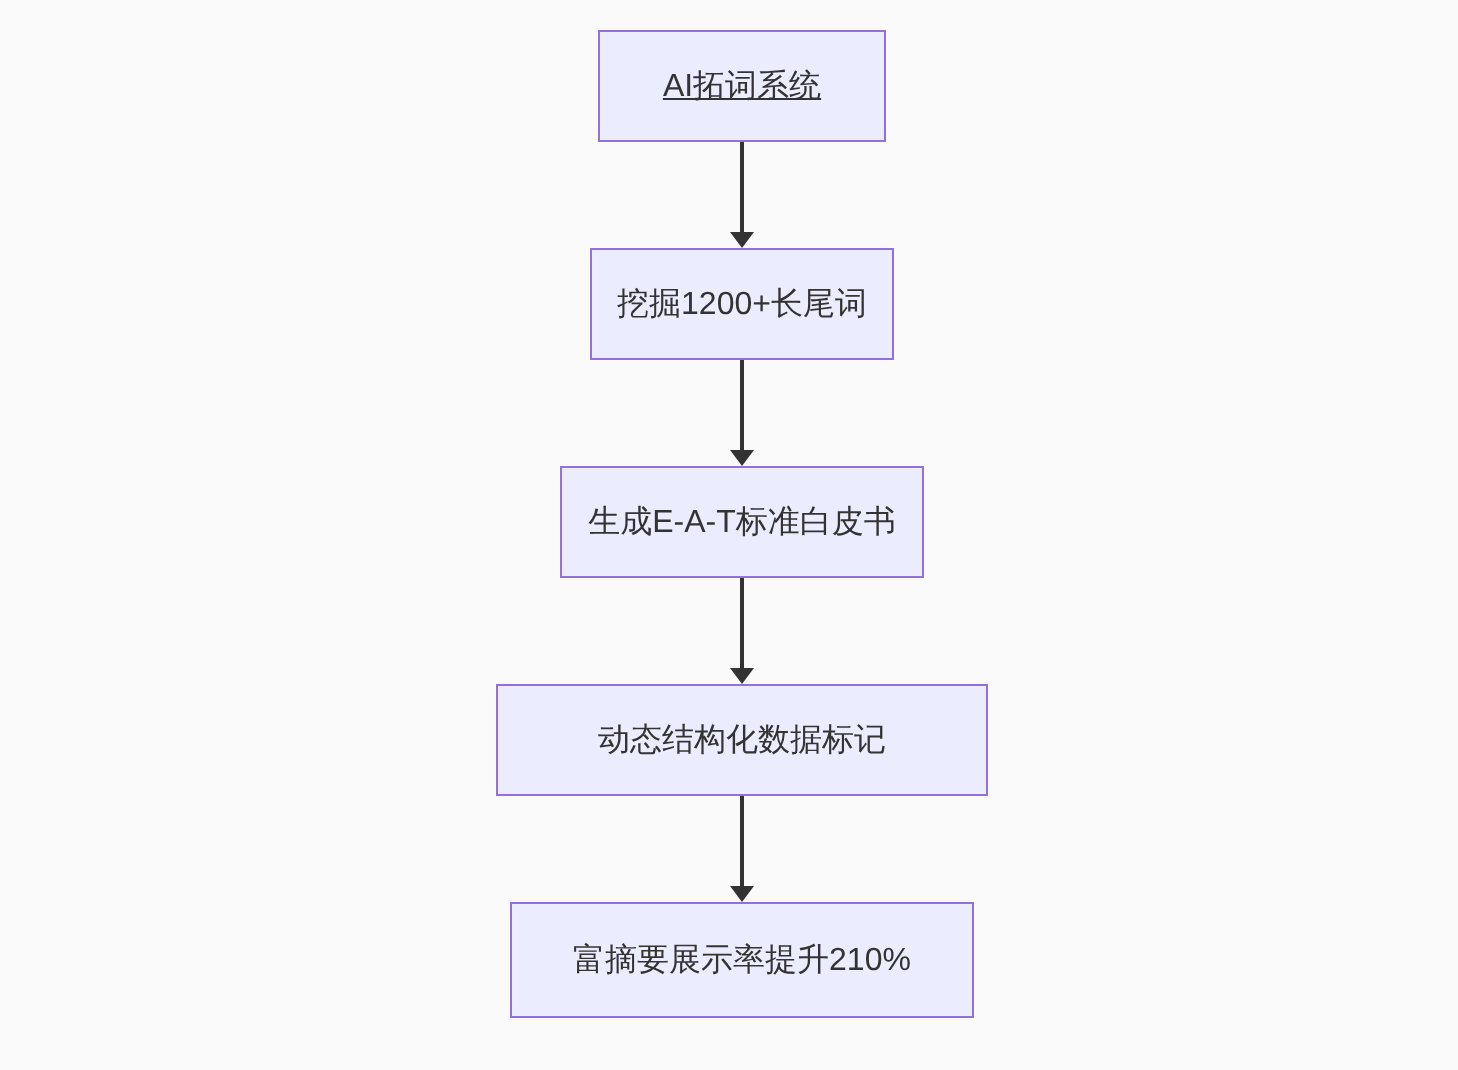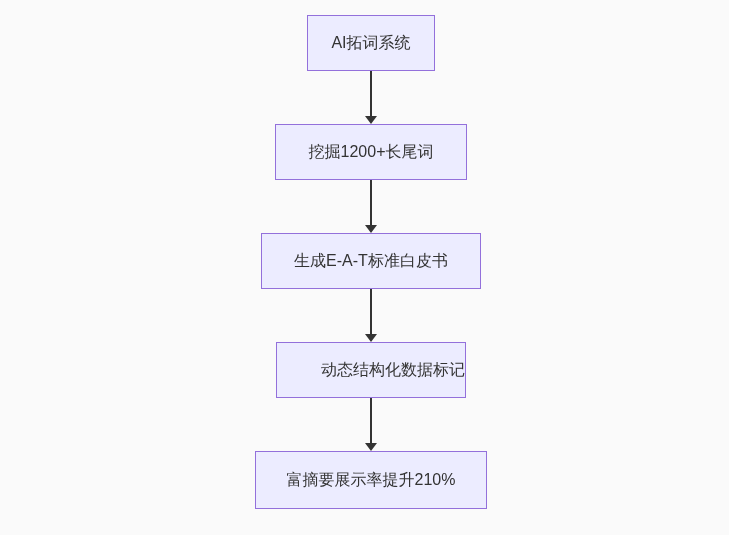--- a/index.html
+++ b/index.html
@@ -33,24 +33,24 @@
     border: 1px solid var(--node-border);
     background: var(--node-fill);
     color: var(--text);
     display: flex;
     align-items: center;
     justify-content: center;
     font-size: 16px;
     text-align: center;
     flex-shrink: 0;
   }
-  .node-1 { width: 128px; }
-  .node-2 { width: 192px; }
-  .node-3 { width: 220px; }
-  .node-4 { width: 190px; justify-content: flex-end; }
+  .node-1 { width: 144px; text-decoration: underline; }
+  .node-2 { width: 152px; }
+  .node-3 { width: 182px; }
+  .node-4 { width: 246px; }
   .node-5 { width: 232px; height: 58px; }
   .arrow {
     height: 53px;
     display: flex;
     flex-direction: column;
     align-items: center;
     flex-shrink: 0;
   }
   .arrow .shaft {
     width: 2px;

